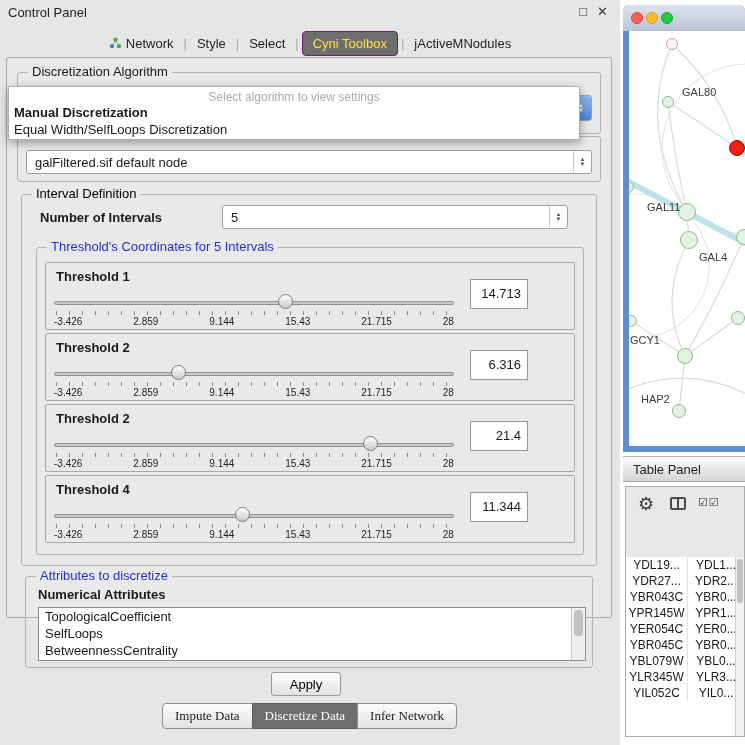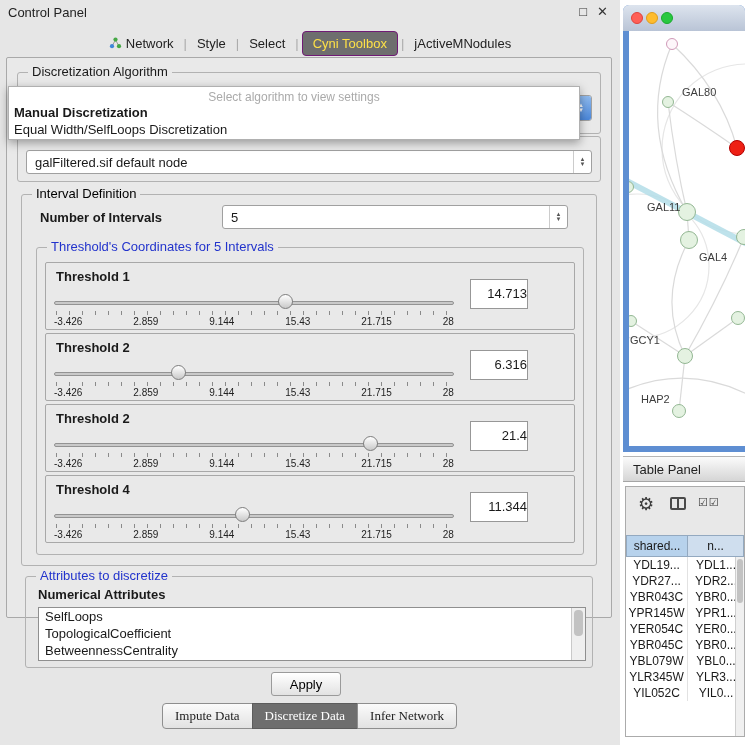--- a/index.html
+++ b/index.html
@@ -45,21 +45,21 @@
   .track{position:absolute;left:0;top:12px;width:100%;height:4px;background:#c9c9c9;
     border:1px solid #939393;border-radius:3px;box-sizing:border-box;}
   .thumb{position:absolute;top:5px;width:15px;height:15px;border-radius:50%;
     background:linear-gradient(#ffffff,#c9c9c9);border:1px solid #7d7d7d;box-sizing:border-box;}
   .ticks{position:absolute;left:2px;top:22px;width:396px;height:4px;
     background:repeating-linear-gradient(to right,#8a8a8a 0,#8a8a8a 1px,transparent 1px,transparent 13px);}
   .scale{position:absolute;left:0;top:27px;width:100%;display:flex;justify-content:space-between;
     font-size:10px;color:#222;}
   .tval{position:absolute;left:424px;top:16px;width:58px;height:30px;background:#fff;
     border:1px solid #979797;font-size:13px;text-align:right;line-height:28px;
-    padding-right:0;box-sizing:border-box;}
+    padding-right:6px;box-sizing:border-box;}
 
   
   .bold-label{position:absolute;left:12px;top:10px;font-weight:bold;font-size:13px;}
   .listbox{position:absolute;left:12px;top:30px;width:548px;height:54px;background:#fff;
     border:1px solid #8f8f8f;box-sizing:border-box;overflow:hidden;}
   .attr-item{padding:1px 0 1px 6px;font-size:13px;line-height:15px;}
   .vscroll{position:absolute;right:0;top:0;width:14px;height:100%;background:#efefef;
     border-left:1px solid #c9c9c9;box-sizing:border-box;}
   .vthumb{position:absolute;left:2px;top:2px;width:9px;height:26px;background:#c2c2c2;border-radius:4px;}
 
@@ -273,22 +273,22 @@
   </div>
 </div>
         </div>
       </div>
 
       <div class="gbox" style="left:18px;top:518px;width:568px;height:92px;">
         <span class="gtitle blue">Attributes to discretize</span>
         <div class="bold-label">Numerical Attributes</div>
         <div class="listbox">
           <div id="attr-items">
+              <div class="attr-item">TopologicalCoefficient</div>
               <div class="attr-item">SelfLoops</div>
-              <div class="attr-item">TopologicalCoefficient</div>
               <div class="attr-item">BetweennessCentrality</div>
             </div>
           <div class="vscroll">
               <div class="vthumb"></div>
             </div>
         </div>
       </div>
 
       <button id="apply-btn">Apply</button>
     </div>
@@ -353,24 +353,20 @@
   <div id="table-panel-bar">
     <span>Table Panel</span>
   </div>
 
   <div id="table-window">
     <div class="ttoolbar">
       <span class="gear">⚙</span>
       <span class="colicon"></span>
       <span class="checks">☑☑</span>
     </div>
-    <div class="thead">
-      <div class="thc c1">shared...</div>
-      <div class="thc c2">n...</div>
-    </div>
     <div id="trows">
         <div class="trow">
           <div class="tc c1">YDL19...</div>
           <div class="tc c2">YDL1...</div>
         </div>
         <div class="trow">
           <div class="tc c1">YDR27...</div>
           <div class="tc c2">YDR2...</div>
         </div>
         <div class="trow">

